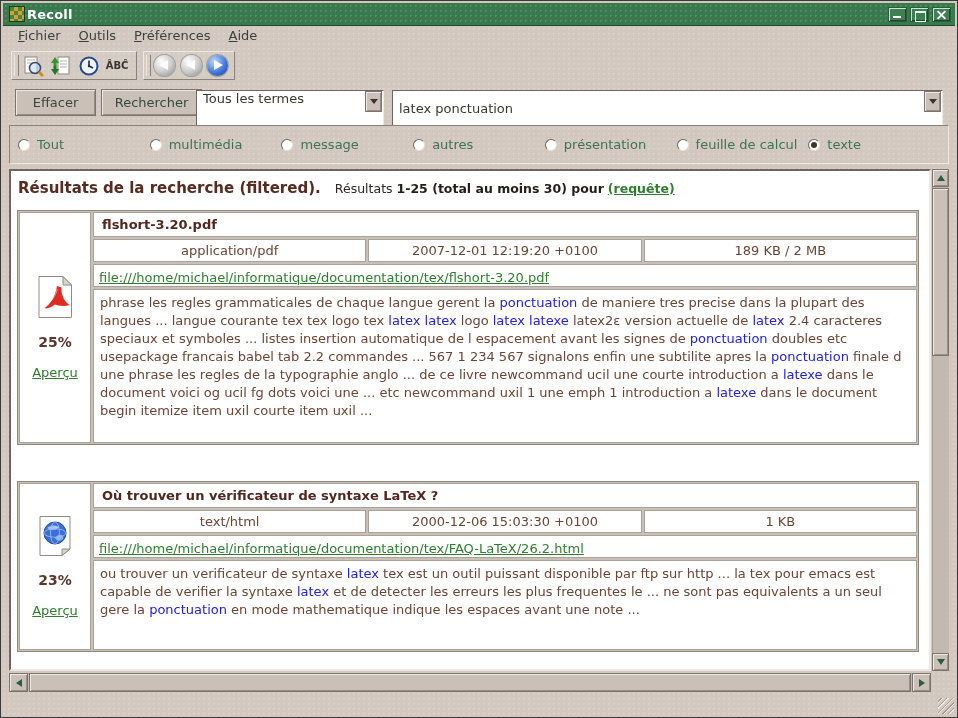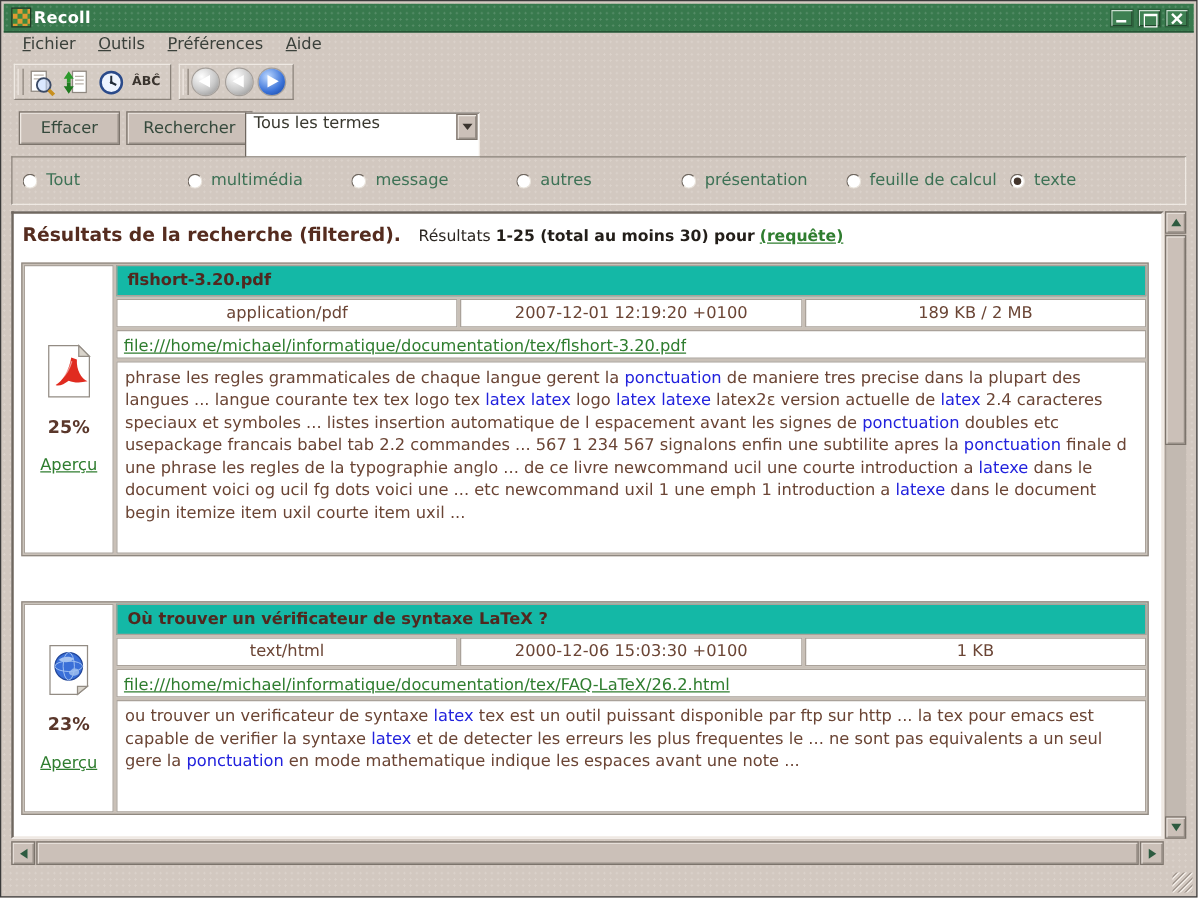--- a/index.html
+++ b/index.html
@@ -122,21 +122,21 @@
 
   .rtable {
     margin:13px 6px 0 1px; border:1px solid #8f8880; background:#c9c0b7;
     padding:1px; display:grid; grid-template-columns:72px 1fr; gap:2px;
   }
   .rtable + .rtable { margin-top:36px; }
   .cell { border:1px solid #aaa29a; background:#ffffff; }
   .lcell {
     grid-row:1 / span 4; display:flex; flex-direction:column; align-items:center; justify-content:center; gap:15px;
   }
-  .trow { background:#14b8a6; display:flex; align-items:center; padding:2px 8px; height:25px;
+  .trow { background:#ffffff; display:flex; align-items:center; padding:2px 8px; height:25px;
           font-weight:bold; color:#50281f; }
   .mrow { display:grid; grid-template-columns:1fr 1fr 1fr; gap:2px; border:none; background:transparent; height:23px; }
   .mcell { display:flex; align-items:center; justify-content:center; color:#6b4535; }
   .urow { display:flex; align-items:flex-end; padding:1px 5px; height:23px; }
   .url-link { color:#2f7d2f; text-decoration:underline; cursor:pointer; white-space:nowrap; overflow:hidden; }
   .srow { padding:4px 6px; color:#6b4535; line-height:18px; }
   .srow .hl { color:#2222dd; }
   .snip-tall { min-height:154px; }
   .snip-short { min-height:90px; }
   .relevance { font-weight:bold; font-size:14px; color:#5a372b; }
@@ -240,20 +240,26 @@
 
   <div class="searchrow">
     <button class="gtk-btn btn-clear">Effacer</button>
     <button class="gtk-btn btn-search">Rechercher</button>
     <div class="combo combo-mode">
       <span class="combo-text">Tous les termes</span>
       <span class="combo-arrow">
           <i></i>
         </span>
     </div>
+    <div class="combo combo-query">
+      <input type="text" value="latex ponctuation" style="">
+      <span class="combo-arrow">
+          <i></i>
+        </span>
+    </div>
   </div>
 
   <div class="filterrow">
     <span class="radio-item">
       <span class="radio-dot"></span>
       <span>Tout</span>
     </span>
     <span class="radio-item">
       <span class="radio-dot"></span>
       <span>multimédia</span>

